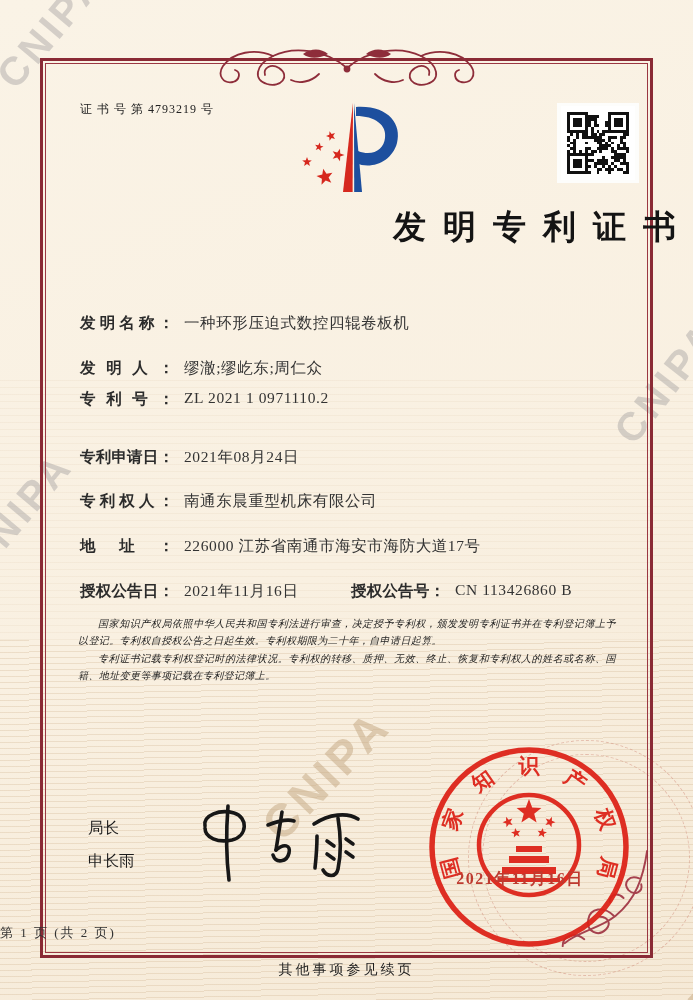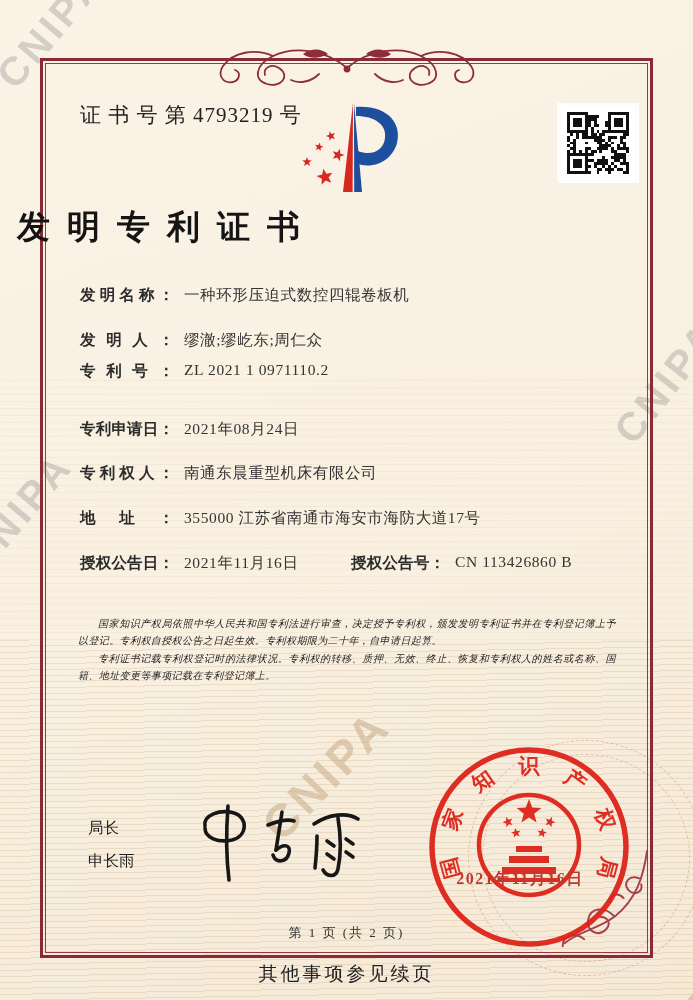--- a/index.html
+++ b/index.html
@@ -18,45 +18,45 @@
     border:1px solid #9b3742;outline:3px solid #8a2a35;outline-offset:2px;}
   
   .wm{position:absolute;font-family:"Liberation Sans","DejaVu Sans",sans-serif;
     font-weight:700;letter-spacing:4px;pointer-events:none;white-space:nowrap;}
   .wm.gray{color:rgba(150,148,150,.38);} .wm.tan{color:rgba(198,172,135,.55);}
   .wm1{left:-20px;top:6px;font-size:40px;transform:rotate(-50deg);}
   .wm2{left:596px;top:360px;font-size:40px;transform:rotate(-52deg);}
   .wm3{left:-52px;top:490px;font-size:40px;transform:rotate(-50deg);}
   .wm4{left:246px;top:748px;font-size:46px;transform:rotate(-46deg);}
   .wm5{left:612px;top:995px;font-size:44px;transform:rotate(-46deg);}
-  .cert-no{position:absolute;left:80px;top:101px;font-size:21px;letter-spacing:1px;color:#222;}
+  .cert-no{position:absolute;left:80px;top:101px;font-size:12px;letter-spacing:1px;color:#222;}
   .logo{position:absolute;left:298px;top:99px;}
   .qr{position:absolute;left:557px;top:103px;width:82px;height:80px;background:#fdfdfb;padding:3px;box-sizing:border-box;}
-  .title{position:absolute;left:0;right:0;top:205px;text-align:left;}
+  .title{position:absolute;left:0;right:0;top:205px;text-align:right;}
   .title span{display:inline-block;font-size:33px;font-weight:700;letter-spacing:17px;padding-left:17px;color:#141414;}
   
   .fields{position:absolute;left:80px;top:285px;width:540px;font-size:15.5px;}
-  .frow{position:absolute;left:0;height:22px;white-space:nowrap;}
+  .frow{position:absolute;left:0;height:22px;white-space:nowrap;margin-top:28px;}
   .flabel{display:inline-block;width:94px;text-align:justify;text-align-last:justify;
     font-weight:600;color:#2b2b2b;vertical-align:top;}
   .fvalue{margin-left:10px;color:#333;letter-spacing:.6px;}
   .gpair2{position:absolute;left:271px;top:0;white-space:nowrap;}
   .paras{position:absolute;left:78px;top:615px;width:538px;font-size:10px;line-height:1.74;
     color:#1f1f1f;text-align:justify;font-style:italic;}
   .paras p{margin:0;text-indent:2em;letter-spacing:.4px;}
   .signer{position:absolute;left:88px;top:812px;font-size:15.5px;font-weight:400;color:#1c1c1c;line-height:2.1;}
   .signature{position:absolute;left:188px;top:792px;}
   .flourish-top{position:absolute;left:50%;top:44px;transform:translateX(-50%);}
   .flourish-corner{position:absolute;left:545px;top:845px;opacity:.9;}
   .guilloche{position:absolute;border:1px dashed rgba(205,128,112,.45);border-radius:50%;pointer-events:none;}
   .g1{left:468px;top:740px;width:234px;height:234px;}
   .g2{left:482px;top:754px;width:206px;height:206px;}
   .seal{position:absolute;left:424px;top:742px;opacity:.94;}
-  .page-info{position:absolute;left:0;right:0;top:924px;text-align:center;font-size:13px;letter-spacing:2px;color:#333;}
-  .cont-note{position:absolute;left:0;right:0;top:961px;text-align:center;font-size:19px;letter-spacing:3px;color:#1f1f1f;}
+  .page-info{position:absolute;left:0;right:0;top:924px;font-size:13px;letter-spacing:2px;color:#333;}
+  .cont-note{position:absolute;left:0;right:0;top:961px;text-align:center;font-size:14px;letter-spacing:3px;color:#1f1f1f;}
 </style>
 </head>
 <body>
 
 <div class="page">
 
   <div class="tex-mid"></div>
   <div class="tex-low"></div>
 
   <span class="wm gray wm1">CNIPA</span>
@@ -353,21 +353,21 @@
     <div class="frow" style="top:76px">
       <span class="flabel">专利号：</span><span class="fvalue">ZL 2021 1 0971110.2</span>
     </div>
     <div class="frow" style="top:134px">
       <span class="flabel">专利申请日：</span><span class="fvalue">2021年08月24日</span>
     </div>
     <div class="frow" style="top:178px">
       <span class="flabel">专利权人：</span><span class="fvalue">南通东晨重型机床有限公司</span>
     </div>
     <div class="frow" style="top:223px">
-      <span class="flabel">地址：</span><span class="fvalue">355000 江苏省南通市海安市海防大道17号</span>
+      <span class="flabel">地址：</span><span class="fvalue">226000 江苏省南通市海安市海防大道17号</span>
     </div>
     <div class="frow" style="top:268px">
       <span class="flabel">授权公告日：</span><span class="fvalue">2021年11月16日</span>
       <span class="gpair2">
         <span class="flabel">授权公告号：</span><span class="fvalue">CN 113426860 B</span>
       </span>
     </div>
   </div>
 
   <div class="paras">

